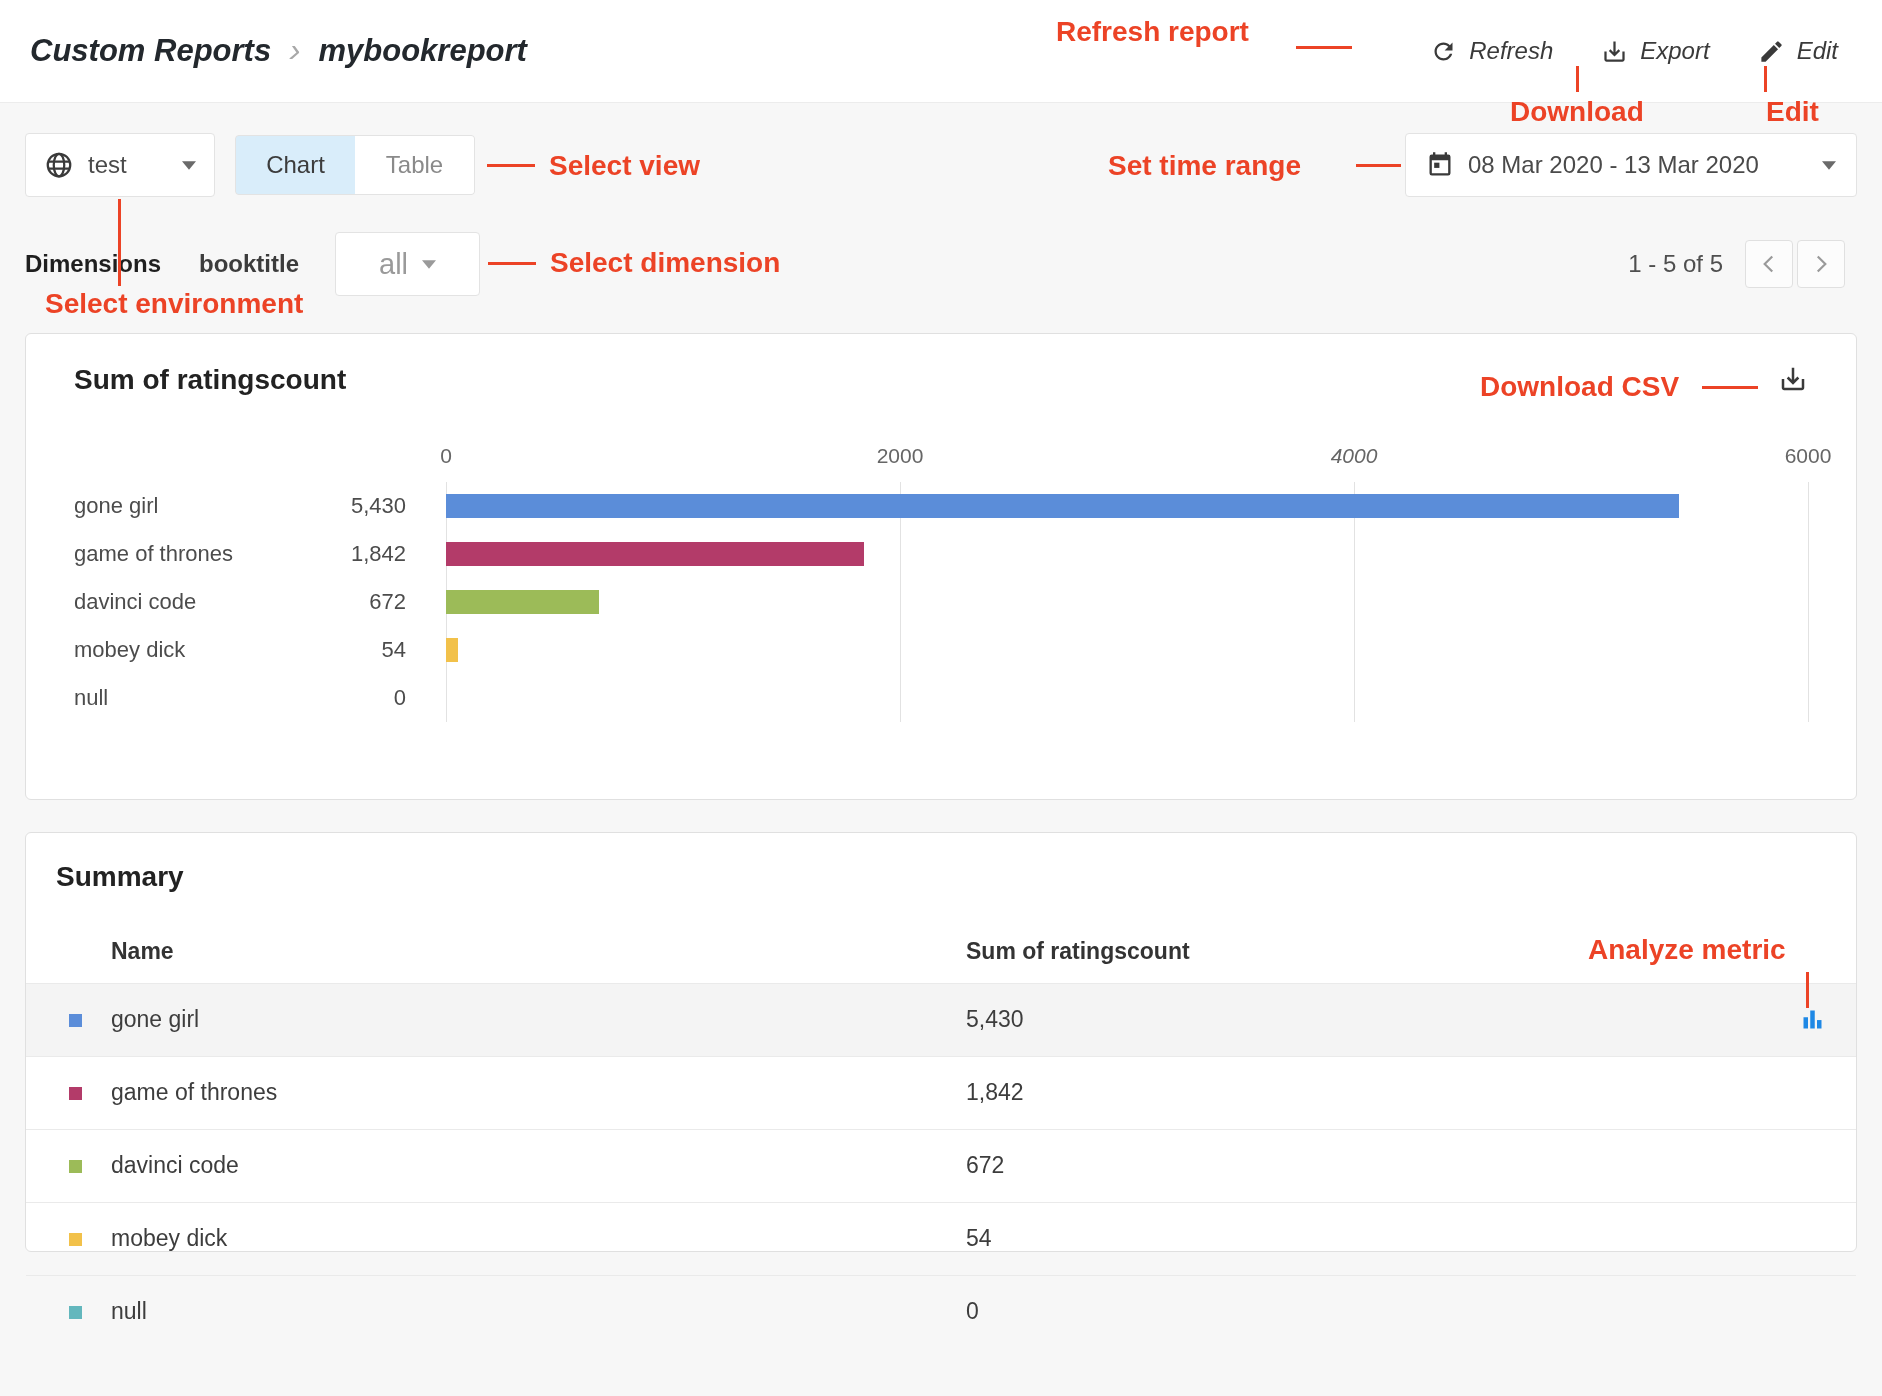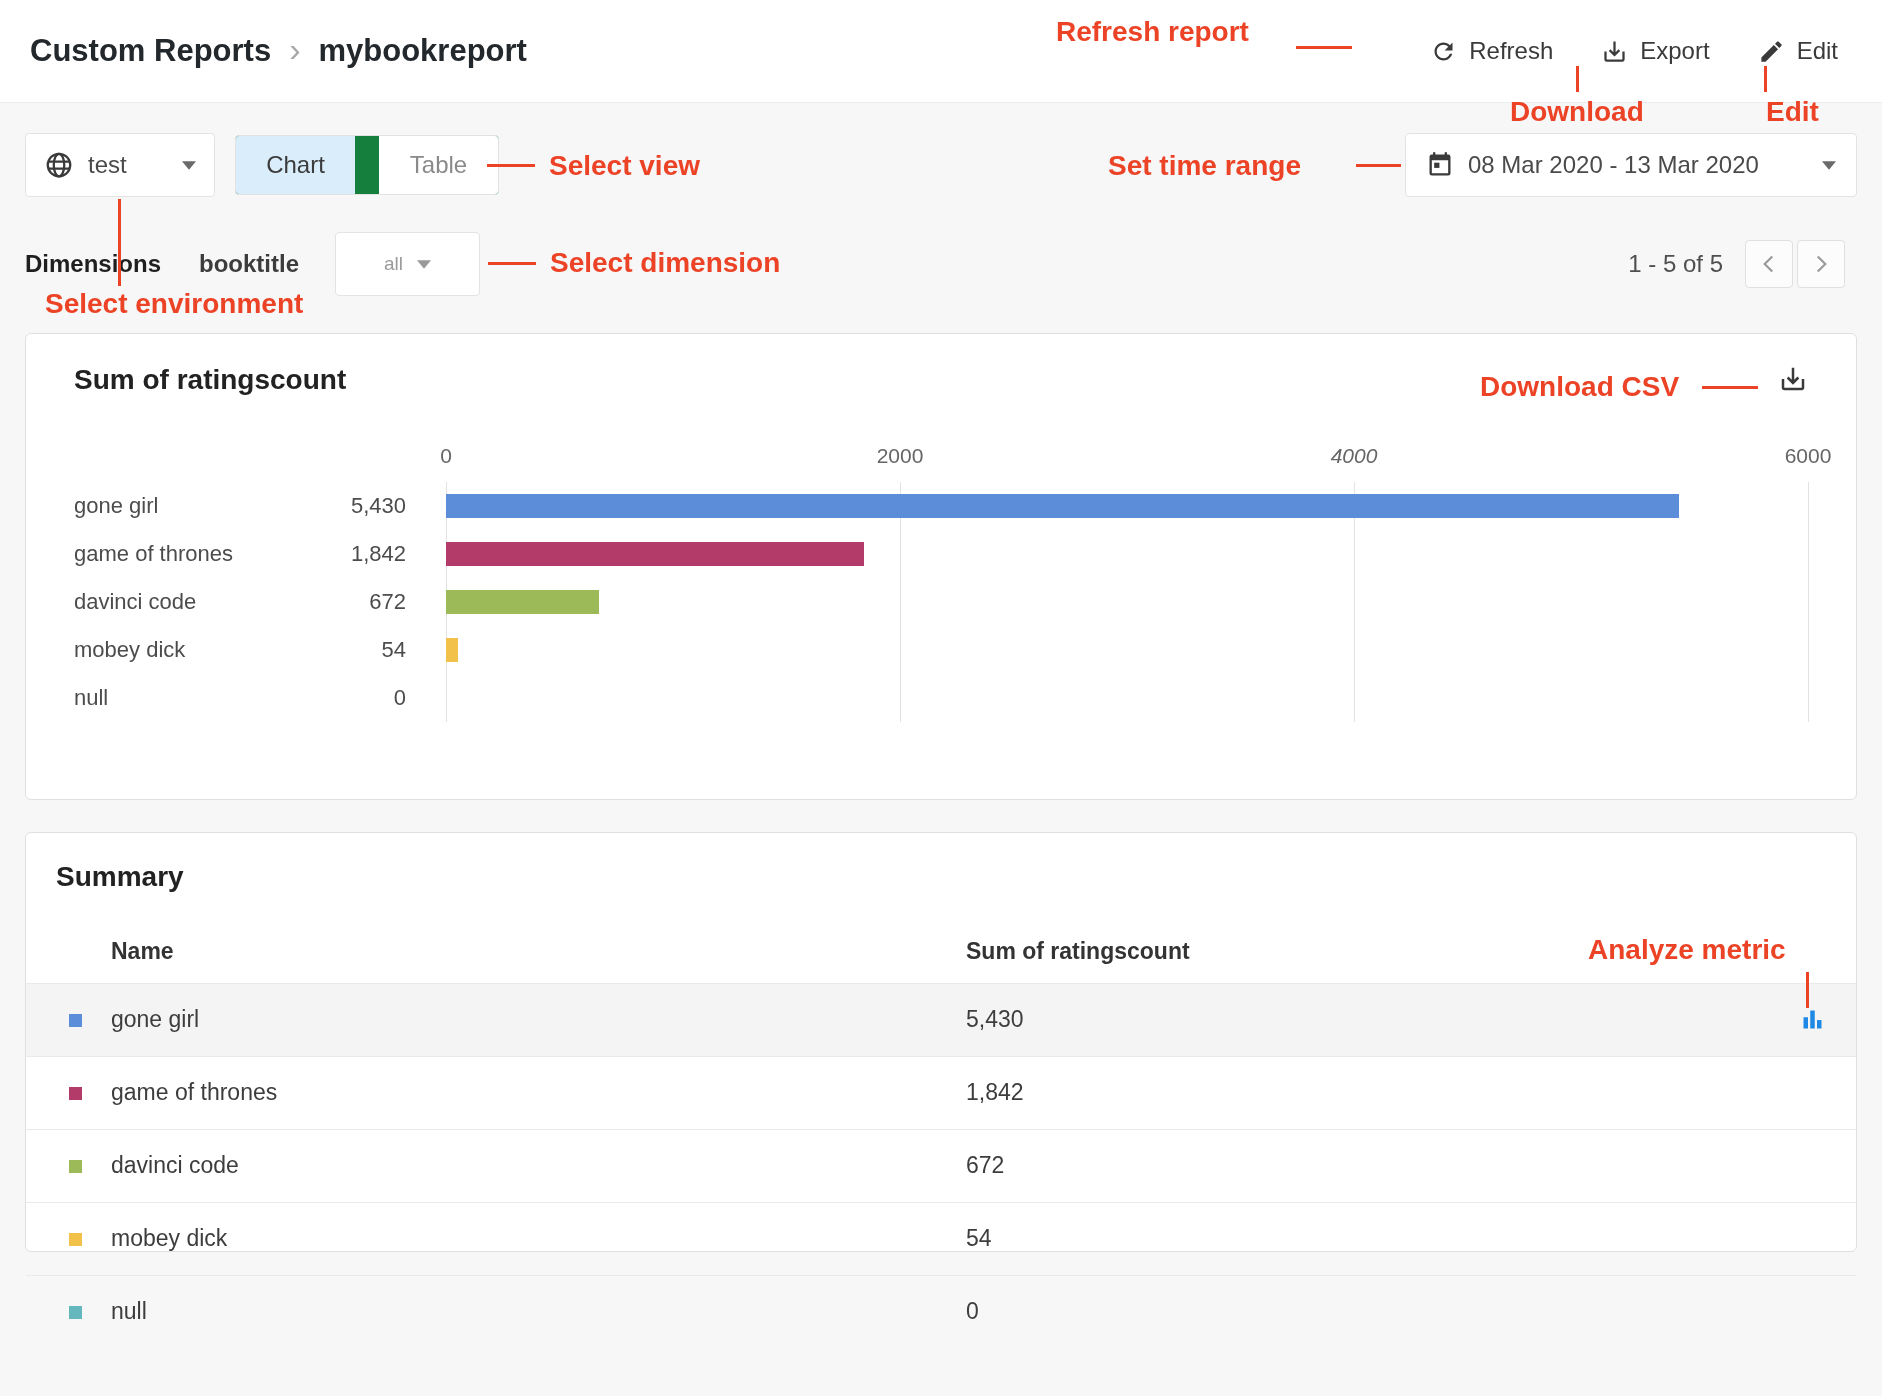--- a/index.html
+++ b/index.html
@@ -9,44 +9,45 @@
     font-family:"Liberation Sans","DejaVu Sans",sans-serif;
     background:#f7f7f7; color:#333;
   }
   svg { display:block; }
 
   
   .topbar {
     height:103px; background:#fff; border-bottom:1px solid #ececec;
     display:flex; align-items:center; justify-content:space-between;
     padding:0 44px 0 30px;
+    font-style:italic;
   }
   .breadcrumb { display:flex; align-items:center; gap:18px; font-size:31px; font-weight:bold; color:#23282d; }
   .crumb-root { cursor:pointer; }
   .crumb-sep { color:#a8a8a8; font-weight:400; font-size:34px; line-height:1; padding-bottom:4px; }
   .header-actions { display:flex; align-items:center; gap:48px; }
   .hact { display:flex; align-items:center; gap:12px; background:none; border:none; font:inherit; font-size:24px; color:#3a3a3a; cursor:pointer; }
 
   
   .toolbar { display:flex; align-items:center; margin:30px 25px 0; }
   .box { background:#fff; border:1px solid #e3e3e3; border-radius:4px; }
   .env-select { width:190px; height:64px; display:flex; align-items:center; gap:14px; padding:0 18px; font-size:24px; color:#4a4a4a; cursor:pointer; }
   .caret { color:#6a6a6a; }
   .env-select .caret { margin-left:auto; }
-  .view-toggle { display:flex; height:60px; background:#15803d; border:1px solid #e3e3e3; border-radius:4px; overflow:hidden; margin-left:20px;gap:24px; }
+  .view-toggle { display:flex; height:60px; background:#e5e5e5; border:1px solid #e3e3e3; border-radius:4px; overflow:hidden; margin-left:20px; }
   .seg { width:119px; font:inherit; font-size:24px; border:none; background:#fff; color:#8a8a8a; cursor:pointer; }
   .seg.active { background:var(--seg-active,#d9edfa); color:#3c3c3c; }
   .date-range { margin-left:auto; height:64px; width:452px; display:flex; align-items:center; gap:14px; padding:1px 20px; font-size:24px; color:#4a4a4a; cursor:pointer; }
   .date-range .caret { margin-left:auto; }
 
   
   .dim-row { display:flex; align-items:center; margin:33px 25px 0; height:68px; }
   .dim-label { font-size:24px; font-weight:bold; color:#1f1f1f; }
   .dim-name  { font-size:24px; font-weight:700; color:#3c3c3c; margin-left:38px; }
-  .dim-filter { margin-left:36px; width:145px; height:64px; display:flex; align-items:center; justify-content:center; gap:14px; font-size:19px; color:#9a9a9a; cursor:pointer; }
+  .dim-filter { margin-left:36px; width:145px; height:64px; display:flex; align-items:center; justify-content:center; gap:14px; font-size:29px; color:#9a9a9a; cursor:pointer; }
   .dim-filter .caret { color:#9a9a9a; }
   .page-info { margin-left:auto; font-size:24px; color:#4f4f4f; }
   .pager { display:flex; gap:4px; margin-left:22px; margin-right:12px; }
   .pager button { width:48px; height:48px; background:#fcfcfc; border:1px solid #e0e0e0; border-radius:4px; color:#9a9a9a; display:flex; align-items:center; justify-content:center; cursor:pointer; }
 
   
   .card { background:#fff; border:1px solid #e0e0e0; border-radius:6px; margin:0 25px; }
   .chart-card { margin-top:35px; padding:30px 48px 0; height:467px; }
   .card-head { display:flex; align-items:flex-start; justify-content:space-between; height:44px; }
   .card-title { font-size:28px; font-weight:bold; color:#222; }

